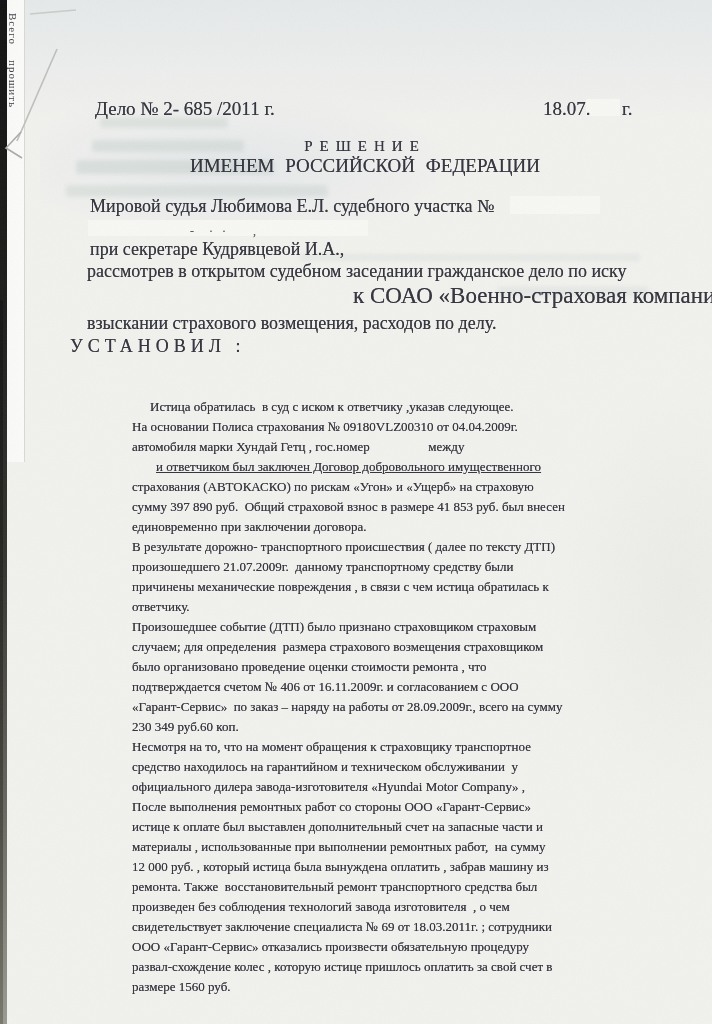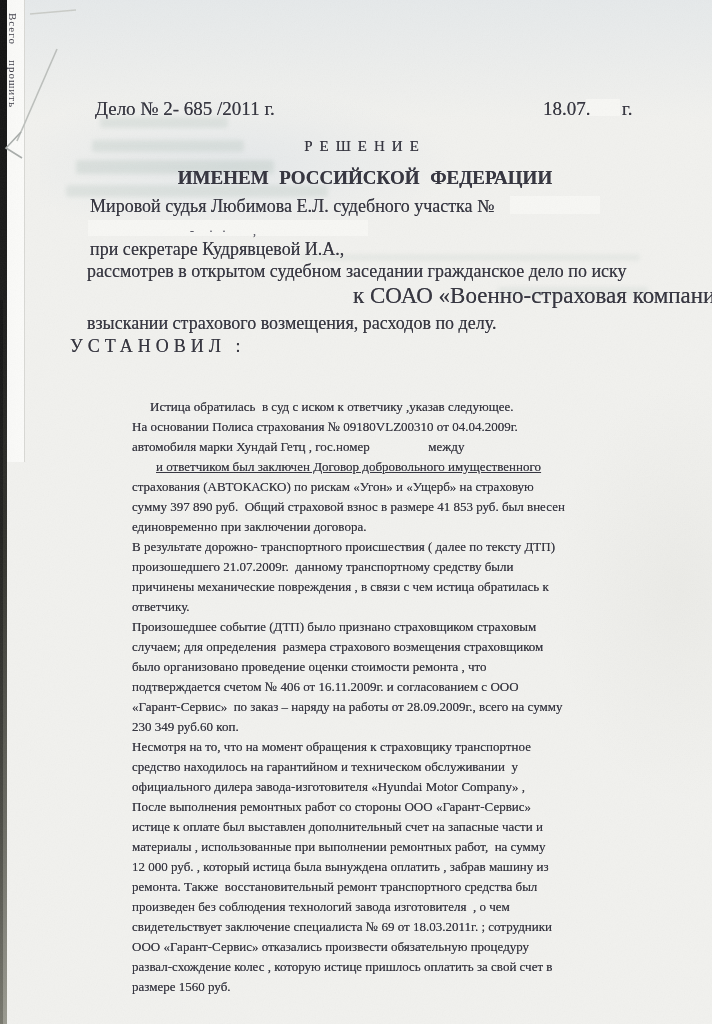--- a/index.html
+++ b/index.html
@@ -55,21 +55,21 @@
   .erasure.e1{left:510px;top:196px;width:90px;height:18px;}
   .erasure.e2{left:586px;top:99px;width:34px;height:17px;}
   .erasure.e3{left:88px;top:220px;width:280px;height:16px;}
   
   .txt{position:absolute;white-space:pre;text-shadow:0 0 .5px rgba(52,52,66,.75);}
   .case-no{left:95px;top:98px;font-size:19px;}
   .date{left:543px;top:98px;font-size:19px;}
   .date-suffix{left:622px;top:98px;font-size:19px;}
   .title-wrap{position:absolute;left:70px;top:138px;width:590px;text-align:center;}
   .title-l1{font-size:15px;letter-spacing:7px;text-shadow:0 0 .5px rgba(52,52,66,.75);}
-  .title-l2{font-size:19px;word-spacing:6px;margin-top:12px;text-shadow:0 0 .5px rgba(52,52,66,.75);font-weight:bold;}
+  .title-l2{font-size:19px;word-spacing:6px;margin-top:0;text-shadow:0 0 .5px rgba(52,52,66,.75);}
   .judge{left:90px;top:196px;font-size:18px;}
   .residue{left:190px;top:224px;font-size:12px;color:rgba(70,70,82,.55);letter-spacing:3px;}
   .secretary{left:90px;top:239px;font-size:18px;}
   .hearing{left:87px;top:261px;font-size:18px;}
   .defendant{left:353px;top:283px;font-size:23px;}
   .claim{left:87px;top:305px;font-size:18px;margin-top:8px;}
   .section-wrap{position:absolute;left:70px;top:336px;width:590px;}
   .section-heading{font-size:18px;letter-spacing:5px;text-shadow:0 0 .5px rgba(52,52,66,.75);}
   .body-text{position:absolute;left:88px;top:397px;width:600px;font-size:13px;line-height:20px;margin-left:44px;}
   .bline{white-space:pre;text-shadow:0 0 .5px rgba(52,52,66,.75);}

